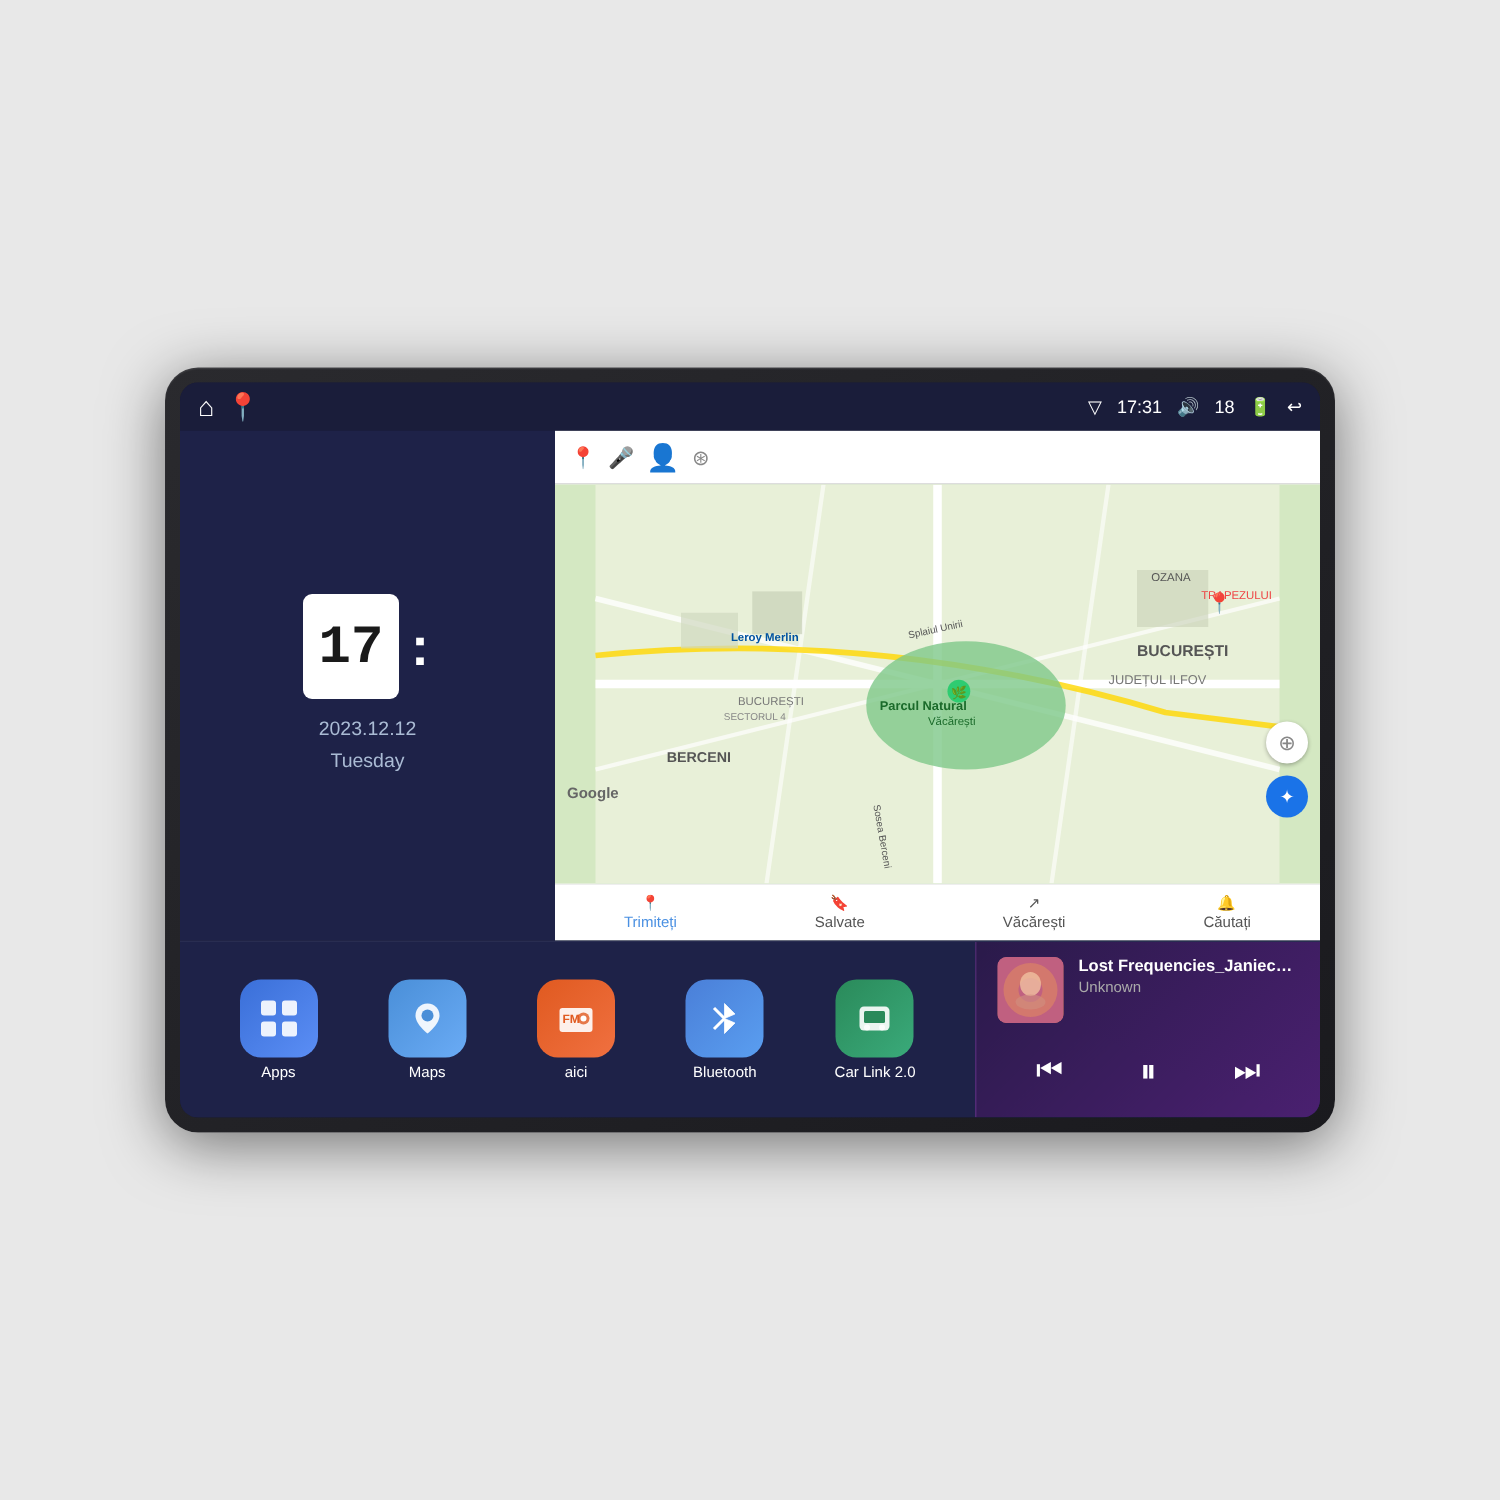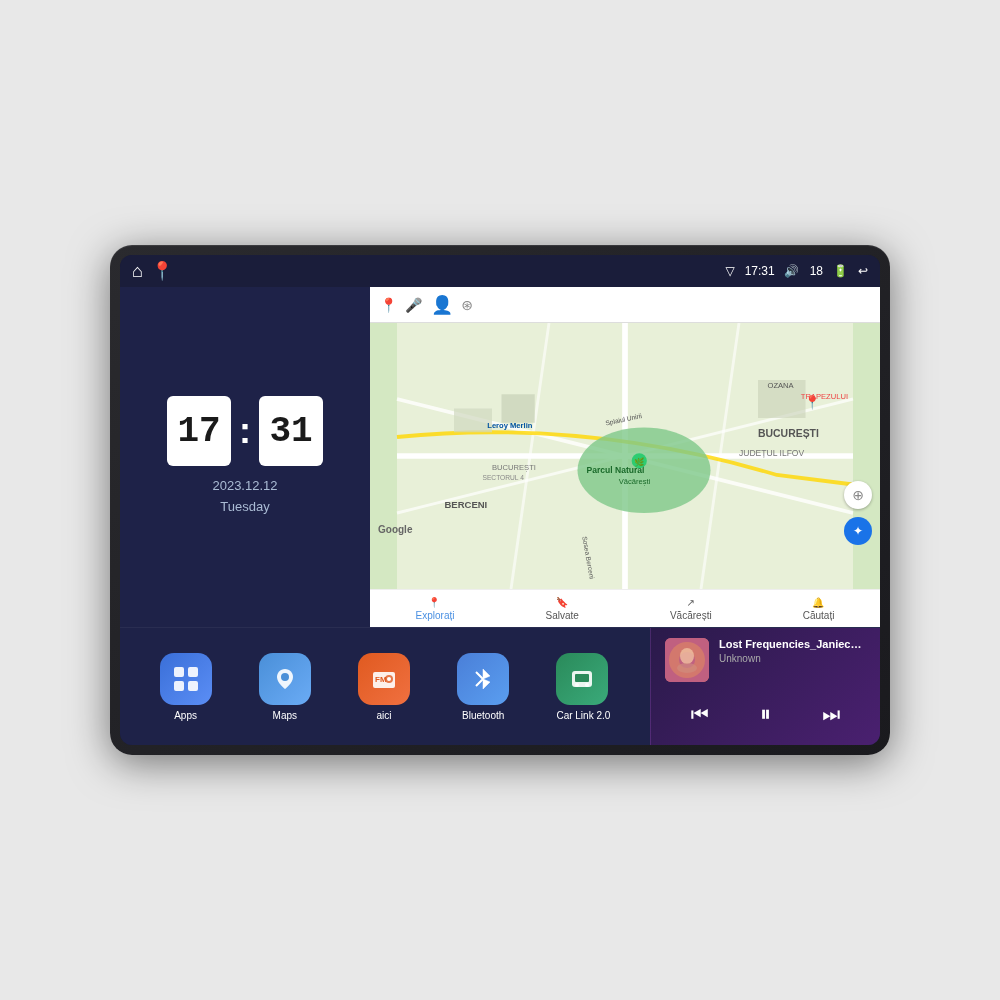--- a/index.html
+++ b/index.html
@@ -216,20 +216,21 @@
       flex: 1;
       display: flex;
       align-items: center;
       justify-content: space-around;
       padding: 8px 16px;
     }
 
     .app-item {
       display: flex;
       flex-direction: column;
+      align-items: center;
       gap: 5px;
       cursor: pointer;
     }
 
     .app-icon {
       width: 52px;
       height: 52px;
       border-radius: 14px;
       display: flex;
       align-items: center;
@@ -389,21 +390,20 @@
     </div>
 
     <div class="main-content">
 
       <div class="top-section">
 
         <div class="clock-panel">
           <div class="clock-display">
             <div class="clock-digit-box">17</div>
             <span class="clock-colon">:</span>
-            <div class="clock-digit-box">31</div>
           </div>
           <div class="clock-date">
             <div>2023.12.12</div>
             <div>Tuesday</div>
           </div>
         </div>
 
         <div class="map-panel">
 
           <div class="map-search-bar">
@@ -469,21 +469,21 @@
               <span style="font-size:12px;">✦</span>
             </div>
 
             
             <div class="google-logo">Google</div>
           </div>
 
           <div class="map-bottom-bar">
             <div class="map-nav-item active">
               <span class="map-nav-icon">📍</span>
-              <span>Explorați</span>
+              <span>Trimiteți</span>
             </div>
             <div class="map-nav-item">
               <span class="map-nav-icon">🔖</span>
               <span>Salvate</span>
             </div>
             <div class="map-nav-item">
               <span class="map-nav-icon">↗</span>
               <span>Văcărești</span>
             </div>
             <div class="map-nav-item">

